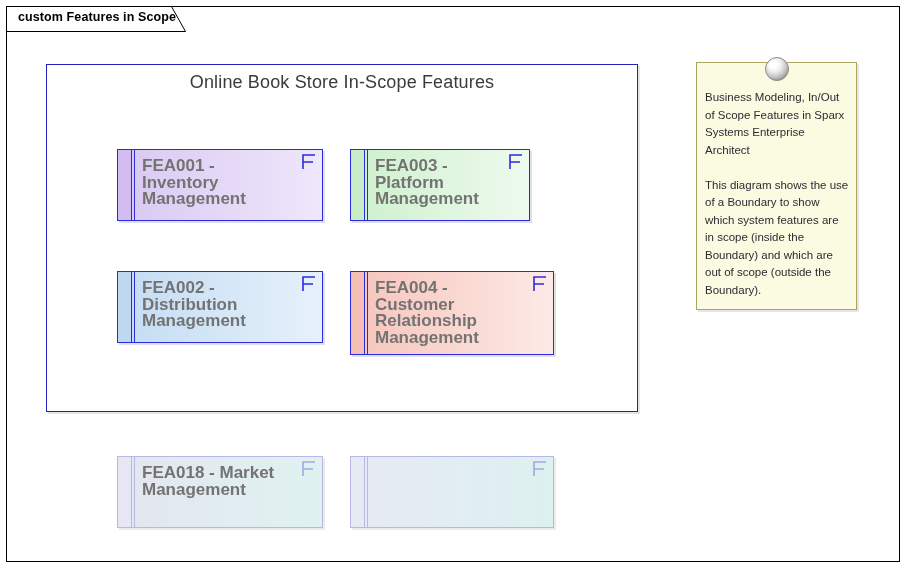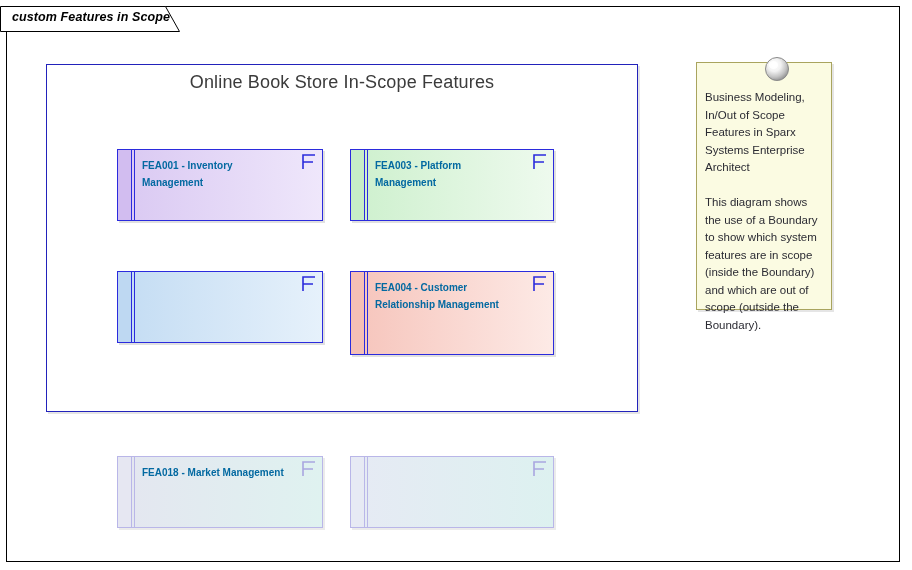--- a/index.html
+++ b/index.html
@@ -24,25 +24,24 @@
     width: 894px;
     height: 556px;
     border: 1px solid #000000;
     box-sizing: border-box;
     background: #ffffff;
   }
 
   
   #diagram-tab {
     position: absolute;
-    left: 0;
+    left: 6px;
     top: 6px;
     height: 25px;
     z-index: 5;
-    font-style: italic;
   }
   #diagram-tab svg {
     display: block;
   }
   #diagram-tab-label {
     position: absolute;
     left: 12px;
     top: 4px;
     font-size: 12.5px;
     font-weight: bold;
@@ -103,23 +102,23 @@
     background: #2b2bdd;
   }
   .feature .rule1 { left: 13px; }
   .feature .rule2 { left: 16px; }
 
   .feature .fname {
     position: absolute;
     left: 24px;
     top: 8px;
     right: 30px;
-    font-size: 10px;
+    font-size: 17px;
     font-weight: bold;
-    color: #0369a1;
+    color: #737373;
     line-height: 16.5px;
   }
   .feature .ficon {
     position: absolute;
     right: 4px;
     top: 2px;
     width: 18px;
     height: 20px;
   }
 
@@ -129,21 +128,21 @@
     box-shadow: 2px 2px 0 rgba(0,0,0,0.08);
   }
   .feature.muted .rule1,
   .feature.muted .rule2 { background: #b9b6e8; }
 
   
   #note {
     position: absolute;
     left: 696px;
     top: 62px;
-    width: 136px;
+    width: 161px;
     height: 248px;
     box-sizing: border-box;
     border: 1px solid #a9a45e;
     background: #fbfbe2;
     box-shadow: 2px 2px 0 rgba(0,0,0,0.10);
   }
   #note-text {
     position: absolute;
     left: 8px;
     top: 26px;
@@ -182,36 +181,37 @@
   <div class="fill" style="background:linear-gradient(to right,#d9c8f2,#efe7fb);"></div>
   <div class="band" style="background:#d2bdf0;"></div>
   <div class="rule1"></div>
   <div class="rule2"></div>
   <div class="fname">FEA001 - Inventory Management</div>
   <svg class="ficon" viewBox="0 0 18 20">
     <path d="M3,17 L3,3 L15,3 M3,10 L13,10" fill="none" stroke="#2b2bdd" stroke-width="1.6"></path>
   </svg>
 </div>
 
-<div class="feature" style="left:350px; top:149px; width:204px; height:72px;">
+<div class="feature" style="left:350px; top:149px; width:180px; height:72px;">
   <div class="fill" style="background:linear-gradient(to right,#cdf0cd,#eefaee);"></div>
   <div class="band" style="background:#c7eec7;"></div>
   <div class="rule1"></div>
   <div class="rule2"></div>
   <div class="fname">FEA003 - Platform Management</div>
   <svg class="ficon" viewBox="0 0 18 20">
     <path d="M3,17 L3,3 L15,3 M3,10 L13,10" fill="none" stroke="#2b2bdd" stroke-width="1.6"></path>
   </svg>
 </div>
 
 <div class="feature" style="left:117px; top:271px; width:206px; height:72px;">
   <div class="fill" style="background:linear-gradient(to right,#c3dcf3,#e6f1fb);"></div>
   <div class="band" style="background:#bed8f2;"></div>
   <div class="rule1"></div>
   <div class="rule2"></div>
+  <div class="fname">FEA002 - Distribution Management</div>
   <svg class="ficon" viewBox="0 0 18 20">
     <path d="M3,17 L3,3 L15,3 M3,10 L13,10" fill="none" stroke="#2b2bdd" stroke-width="1.6"></path>
   </svg>
 </div>
 
 <div class="feature" style="left:350px; top:271px; width:204px; height:84px;">
   <div class="fill" style="background:linear-gradient(to right,#f6c4bb,#fdeae6);"></div>
   <div class="band" style="background:#f5bfb5;"></div>
   <div class="rule1"></div>
   <div class="rule2"></div>

